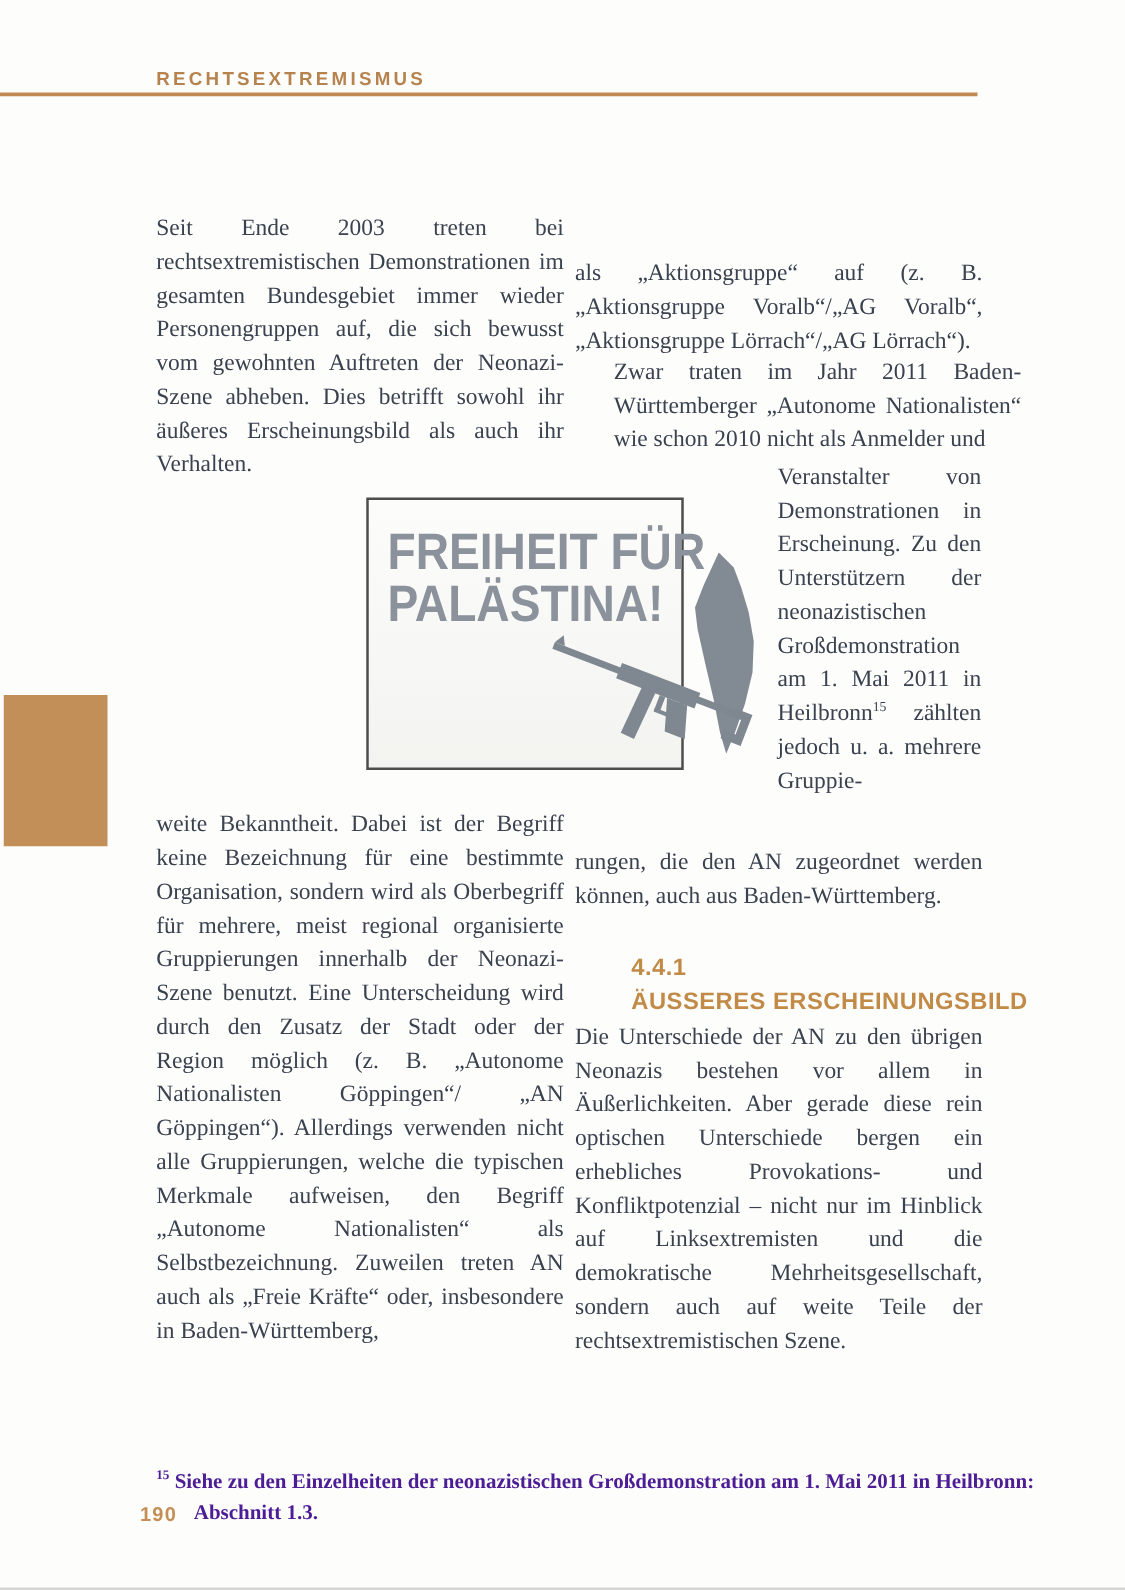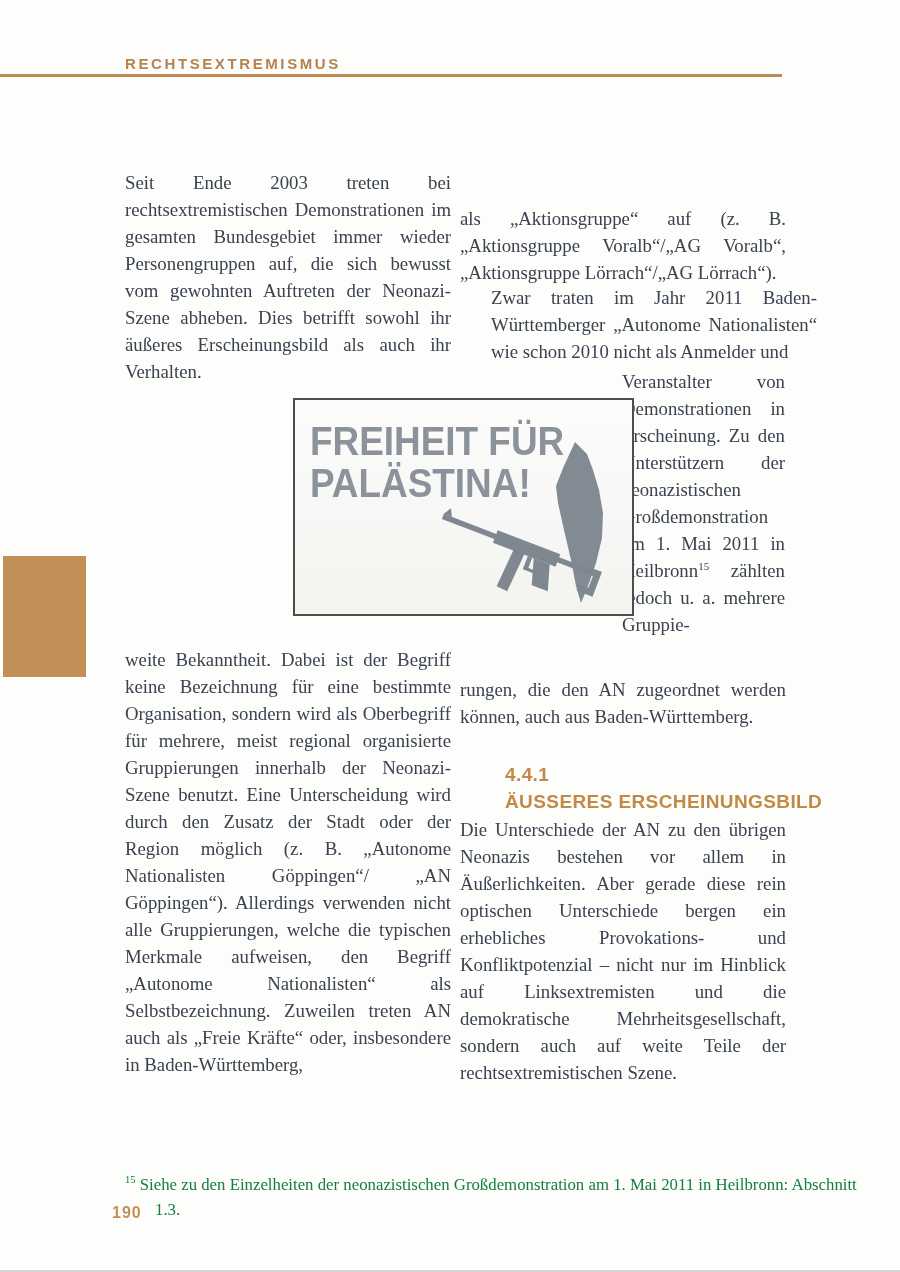--- a/index.html
+++ b/index.html
@@ -41,40 +41,41 @@
   .sup{font-size:11px;vertical-align:super;line-height:0;}
   
   .sec-head{
     position:absolute;left:505px;
     font-family:"Liberation Sans", sans-serif;
     font-weight:700;font-size:19px;letter-spacing:.4px;
     color:#c28a47;
   }
   
   .figure{
-    position:absolute;left:293px;top:398px;width:341px;height:218px;
+    position:absolute;left:293px;top:398px;width:254px;height:218px;
     box-sizing:border-box;
     border:2px solid #4d4d4d;
     background:linear-gradient(#fcfcfb,#f3f3f0);
   }
   .fig-title{
     position:absolute;left:15px;top:20px;
     font-family:"Liberation Sans", sans-serif;
     font-weight:700;font-size:41px;line-height:42px;
     color:#8b929b;letter-spacing:0;
     transform:scaleX(.9);transform-origin:left top;
     white-space:nowrap;
   }
   .fig-svg{position:absolute;left:0;top:0;}
   
   .footnote{
     position:absolute;left:125px;top:1172px;width:716px;
     font-size:16.8px;line-height:25px;
     padding-left:30px;text-indent:-30px;
-    color:#15803d;
+    color:#4c1d95;
+    font-weight:bold;
   }
   .fn-sup{font-size:10.5px;vertical-align:super;line-height:0;}
   
   .pagenum{
     position:absolute;left:68px;top:1204px;
     font-family:"Liberation Sans", sans-serif;
     font-weight:700;font-size:16px;letter-spacing:1px;
     color:#c48f55;
     margin-left:44px;
   }

